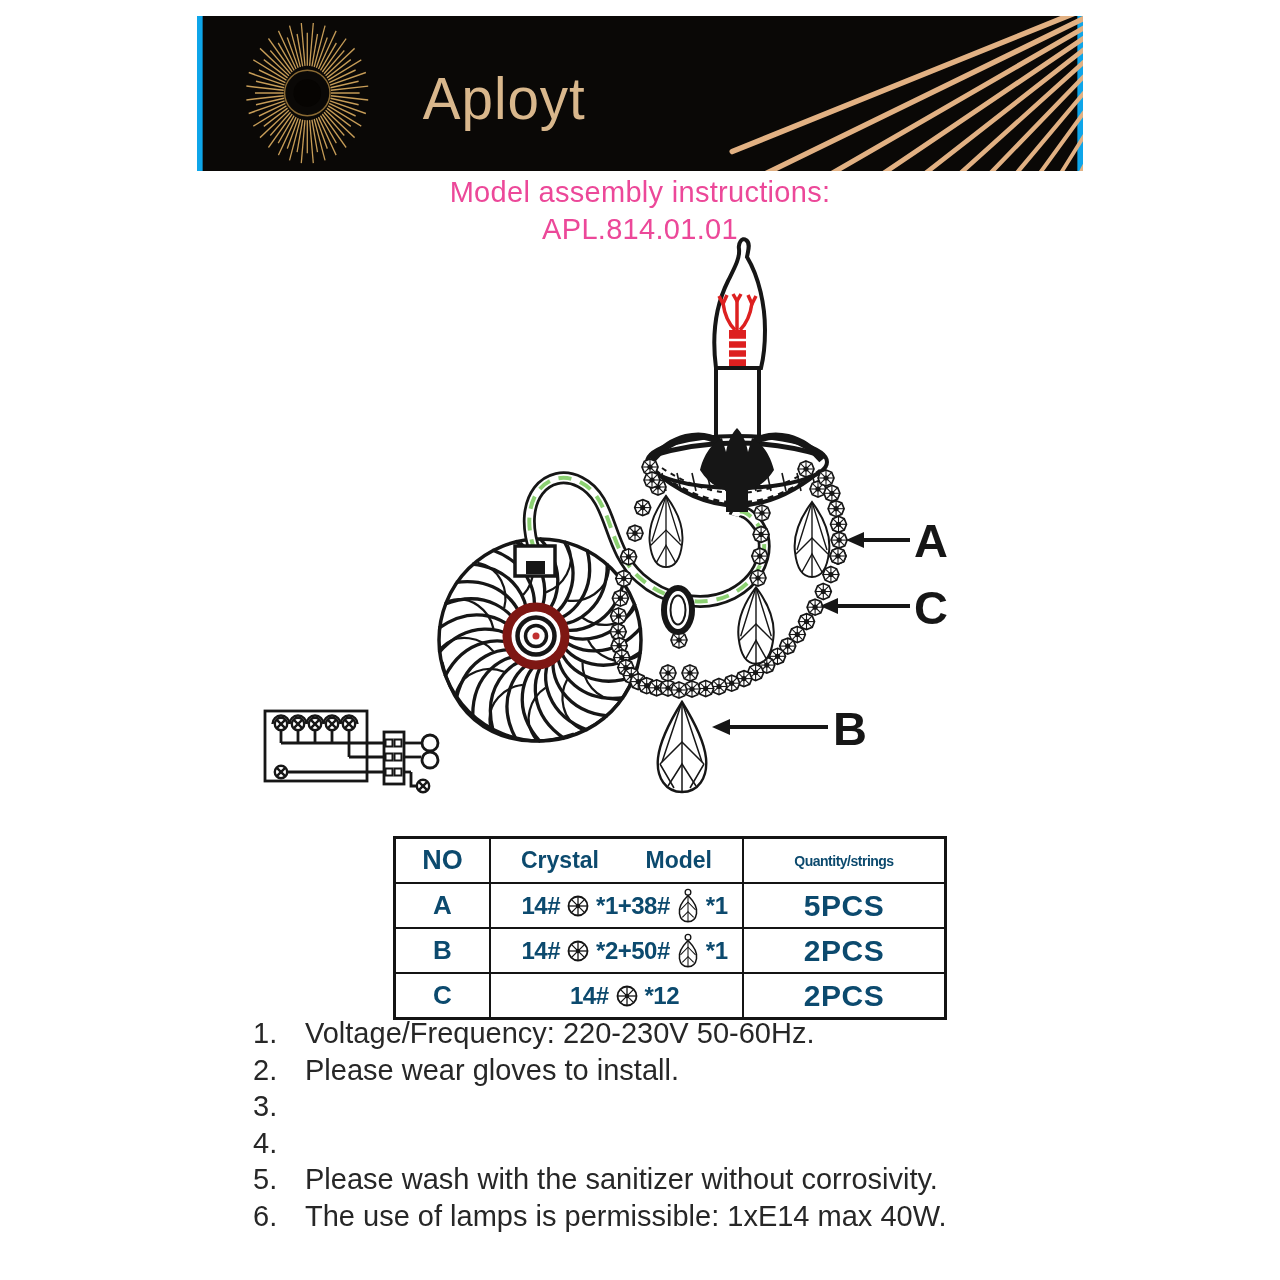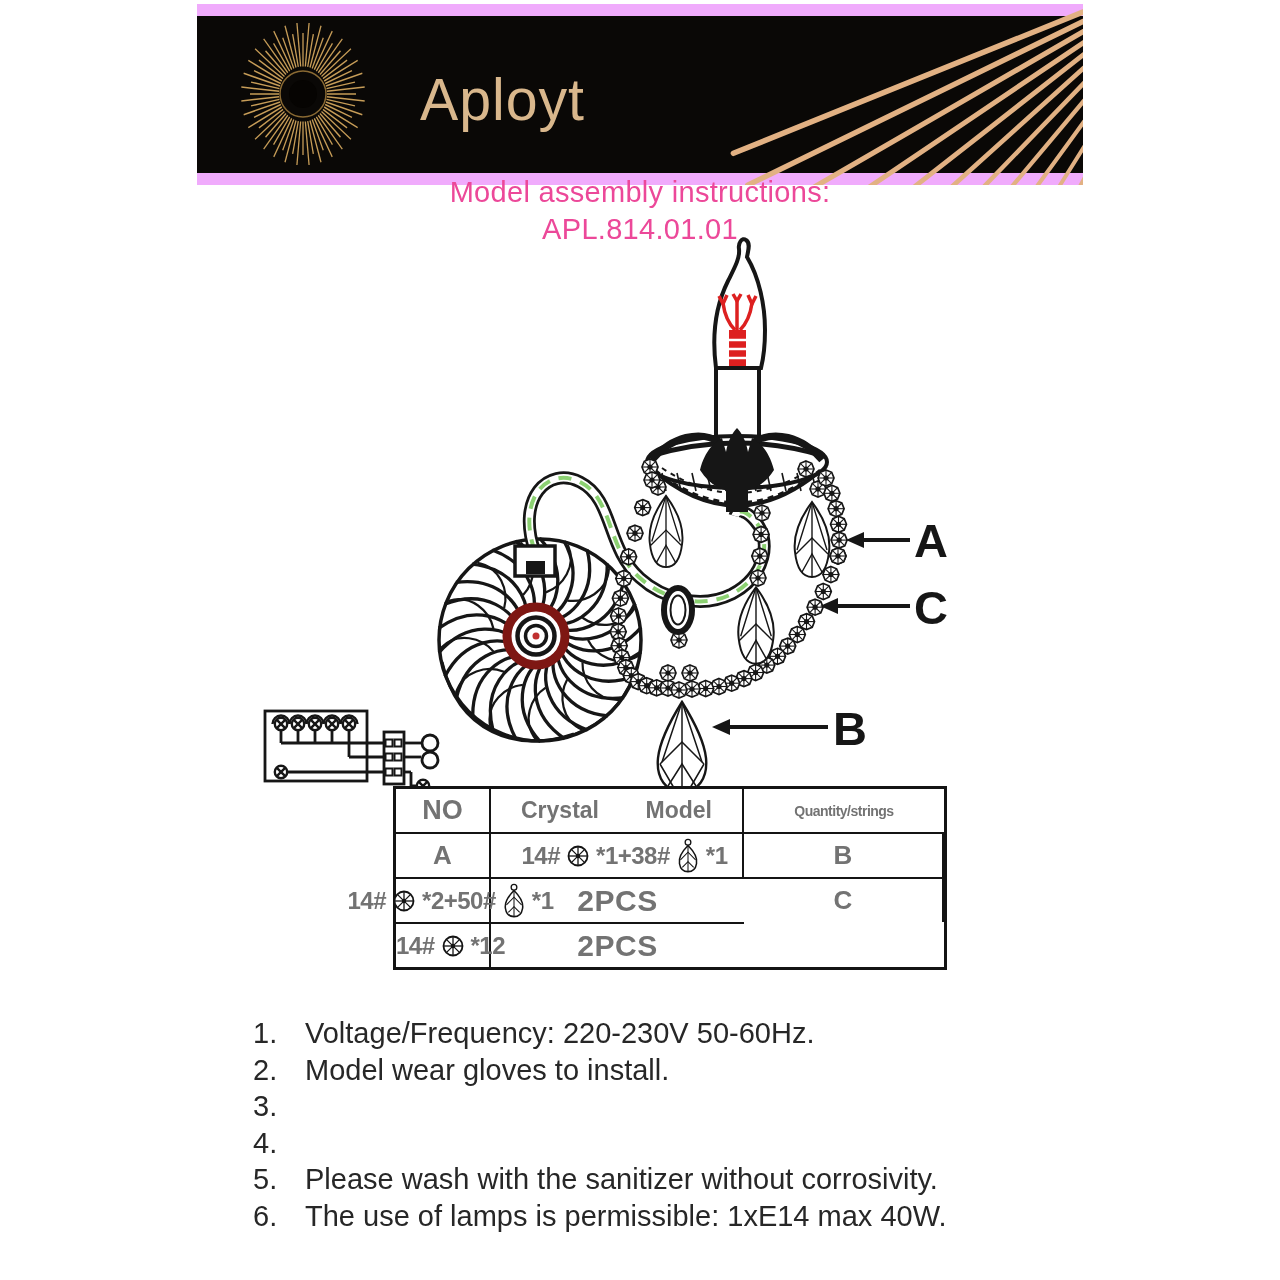--- a/index.html
+++ b/index.html
@@ -1,25 +1,25 @@
 <!DOCTYPE html>
 <html><head>
 <meta charset="utf-8">
 <style>
   html,body{margin:0;padding:0}
   body{width:1280px;height:1280px;background:#ffffff;position:relative;overflow:hidden;
        font-family:"Liberation Sans",sans-serif;color:#262626}
-  .banner{position:absolute;left:197px;top:4px;width:886px;height:181px;background:#f0abfc;z-index:2}
+  .banner{position:absolute;left:197px;top:16px;width:886px;height:155px;background:#0ea5e9;z-index:2}
   .banner svg{display:block;width:100%;height:100%}
   .titleblock{position:absolute;top:174px;left:0;width:100%;text-align:center;z-index:2;color:#ec4899}
   .titleblock div{font-size:29px;line-height:37px;font-weight:500;letter-spacing:.3px}
   #diagram-svg{position:absolute;left:0;top:0;width:1280px;height:1280px;z-index:1;pointer-events:none}
 
-  .parts-table{position:absolute;left:393px;top:786px;z-index:2;display:grid;
-               grid-template-columns:95px 253px 200px;border:3px solid #141414;color:#737373;background:#fff}
+  .parts-table{position:absolute;left:393px;top:836px;z-index:2;display:grid;
+               grid-template-columns:95px 253px 200px;border:3px solid #141414;color:#0c4a6e;background:#fff}
   .pt-cell{border-right:2.5px solid #141414;border-top:2.5px solid #141414;height:43px;
            display:flex;align-items:center;justify-content:center;font-weight:bold}
   .pt-cell.c3{border-right:none}
   .pt-cell.r0{border-top:none}
   .pt-head-no{font-size:27px}
   .pt-head-crystal{justify-content:space-between;padding:0 30px;
                    font-family:Liberation Sans, sans-serif;font-size:23px;font-weight:600}
   .pt-head-qty{font-family:Liberation Sans, sans-serif;font-size:14px;font-weight:600;letter-spacing:-.5px}
   .pt-no{font-size:26px}
   .pt-crystal{justify-content:center;padding-left:16px;gap:6px;font-size:24px;letter-spacing:-.5px}
@@ -431,20 +431,21 @@
     <span>14#</span>
     <svg class="tbl-icon" width="24" height="24" viewBox="-12 -12 24 24">
         <use href="#tbead"></use>
       </svg>
     <span>*1+38#</span>
     <svg class="tbl-icon" width="24" height="36" viewBox="-12 -17 24 38">
         <use href="#tdrop"></use>
       </svg>
     <span>*1</span>
   </div>
+  <div class="pt-cell c3 pt-qty">5PCS</div>
 
   <div class="pt-cell pt-no">B</div>
   <div class="pt-cell pt-crystal">
     <span>14#</span>
     <svg class="tbl-icon" width="24" height="24" viewBox="-12 -12 24 24">
         <use href="#tbead"></use>
       </svg>
     <span>*2+50#</span>
     <svg class="tbl-icon" width="24" height="36" viewBox="-12 -17 24 38">
         <use href="#tdrop"></use>
@@ -464,21 +465,21 @@
   <div class="pt-cell c3 pt-qty">2PCS</div>
 </div>
 
 <ol class="instructions">
   <li>
     <span class="num">1.</span>
     <span class="txt">Voltage/Frequency: 220-230V 50-60Hz.</span>
   </li>
   <li>
     <span class="num">2.</span>
-    <span class="txt">Model wear gloves to install.</span>
+    <span class="txt">Please wear gloves to install.</span>
   </li>
   <li>
     <span class="num">3.</span>
   </li>
   <li>
     <span class="num">4.</span>
   </li>
   <li>
     <span class="num">5.</span>
     <span class="txt">Please wash with the sanitizer without corrosivity.</span>

